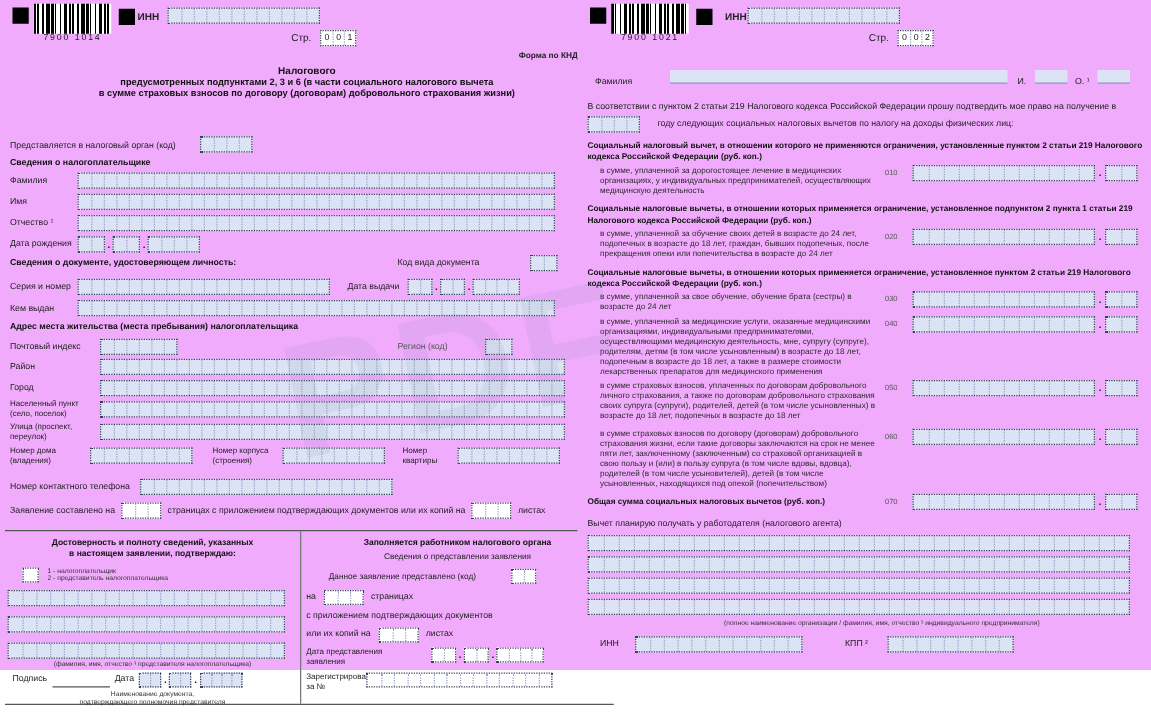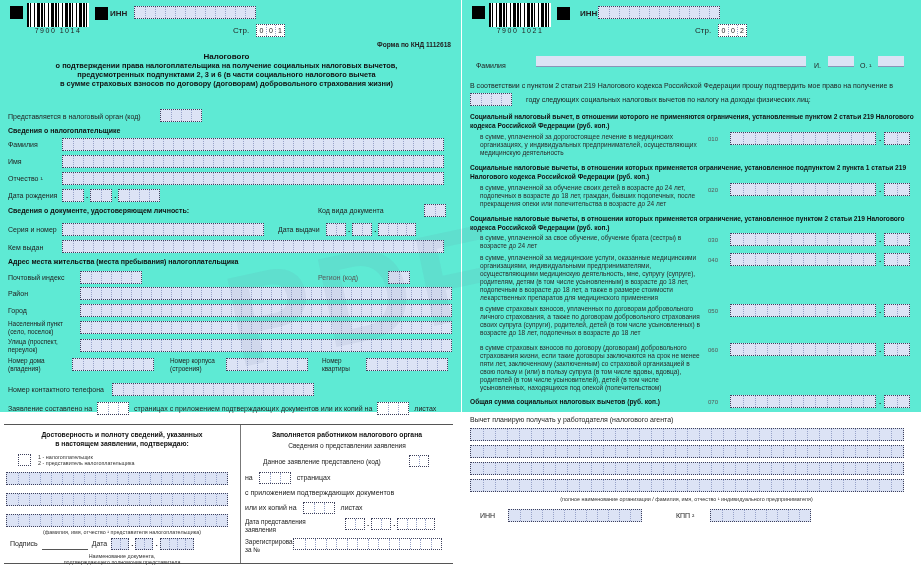--- a/index.html
+++ b/index.html
@@ -1,18 +1,18 @@
 <!DOCTYPE html>
 <html><head>
 <meta charset="utf-8">
 <style>
   html,body{margin:0;padding:0;}
   body{width:921px;height:580px;position:relative;background:#fff;
        font-family:"Liberation Sans","DejaVu Sans",sans-serif;color:#1c1c1c;overflow:hidden;}
-  .page{position:absolute;top:0;height:412px;background:#5eead4;}
+  .page{position:absolute;top:0;height:536px;background:#f0abfc;padding-left:38px;}
   #p1{left:0;width:461px;}
   #p2{left:462px;width:459px;}
   .abs{position:absolute;}
   .lbl{font-size:7px;color:#222;white-space:nowrap;line-height:8px;}
   .lbl2{font-size:6.4px;color:#222;white-space:nowrap;line-height:7.5px;}
   .sec{font-size:7px;font-weight:bold;color:#111;white-space:nowrap;}
   .tiny{font-size:5.4px;color:#333;white-space:nowrap;}
   .gray{color:#555;}
   .bold{font-weight:bold;}
   .ctr{text-align:center;}
@@ -74,21 +74,20 @@
   <div class="abs lbl" style="left:233px;top:27px;font-size:8px">Стр.</div>
   <div class="abs cells wht" style="left:256px;top:24px;--w:9px">
       <span class="c">0</span>
       <span class="c">0</span>
       <span class="c">1</span>
     </div>
   <div class="abs lbl bold" style="right:10px;top:41px;font-size:6.6px">Форма по КНД 1112618</div>
 
   <div class="abs ctr" style="left:0;right:8px;top:52px">
     <div class="sec" style="font-size:8px">Налогового</div>
-    <div class="sec" style="font-size:7.4px">о подтверждении права налогоплательщика на получение социальных налоговых вычетов,</div>
     <div class="sec" style="font-size:7.4px">предусмотренных подпунктами 2, 3 и 6 (в части социального налогового вычета</div>
     <div class="sec" style="font-size:7.4px">в сумме страховых взносов по договору (договорам) добровольного страхования жизни)</div>
   </div>
 
   <div class="abs lbl" style="left:8px;top:113px">Представляется в налоговый орган (код)</div>
   <div class="abs cells" style="left:160px;top:109px">
       <span class="c"></span>
       <span class="c"></span>
       <span class="c"></span>
       <span class="c"></span>

